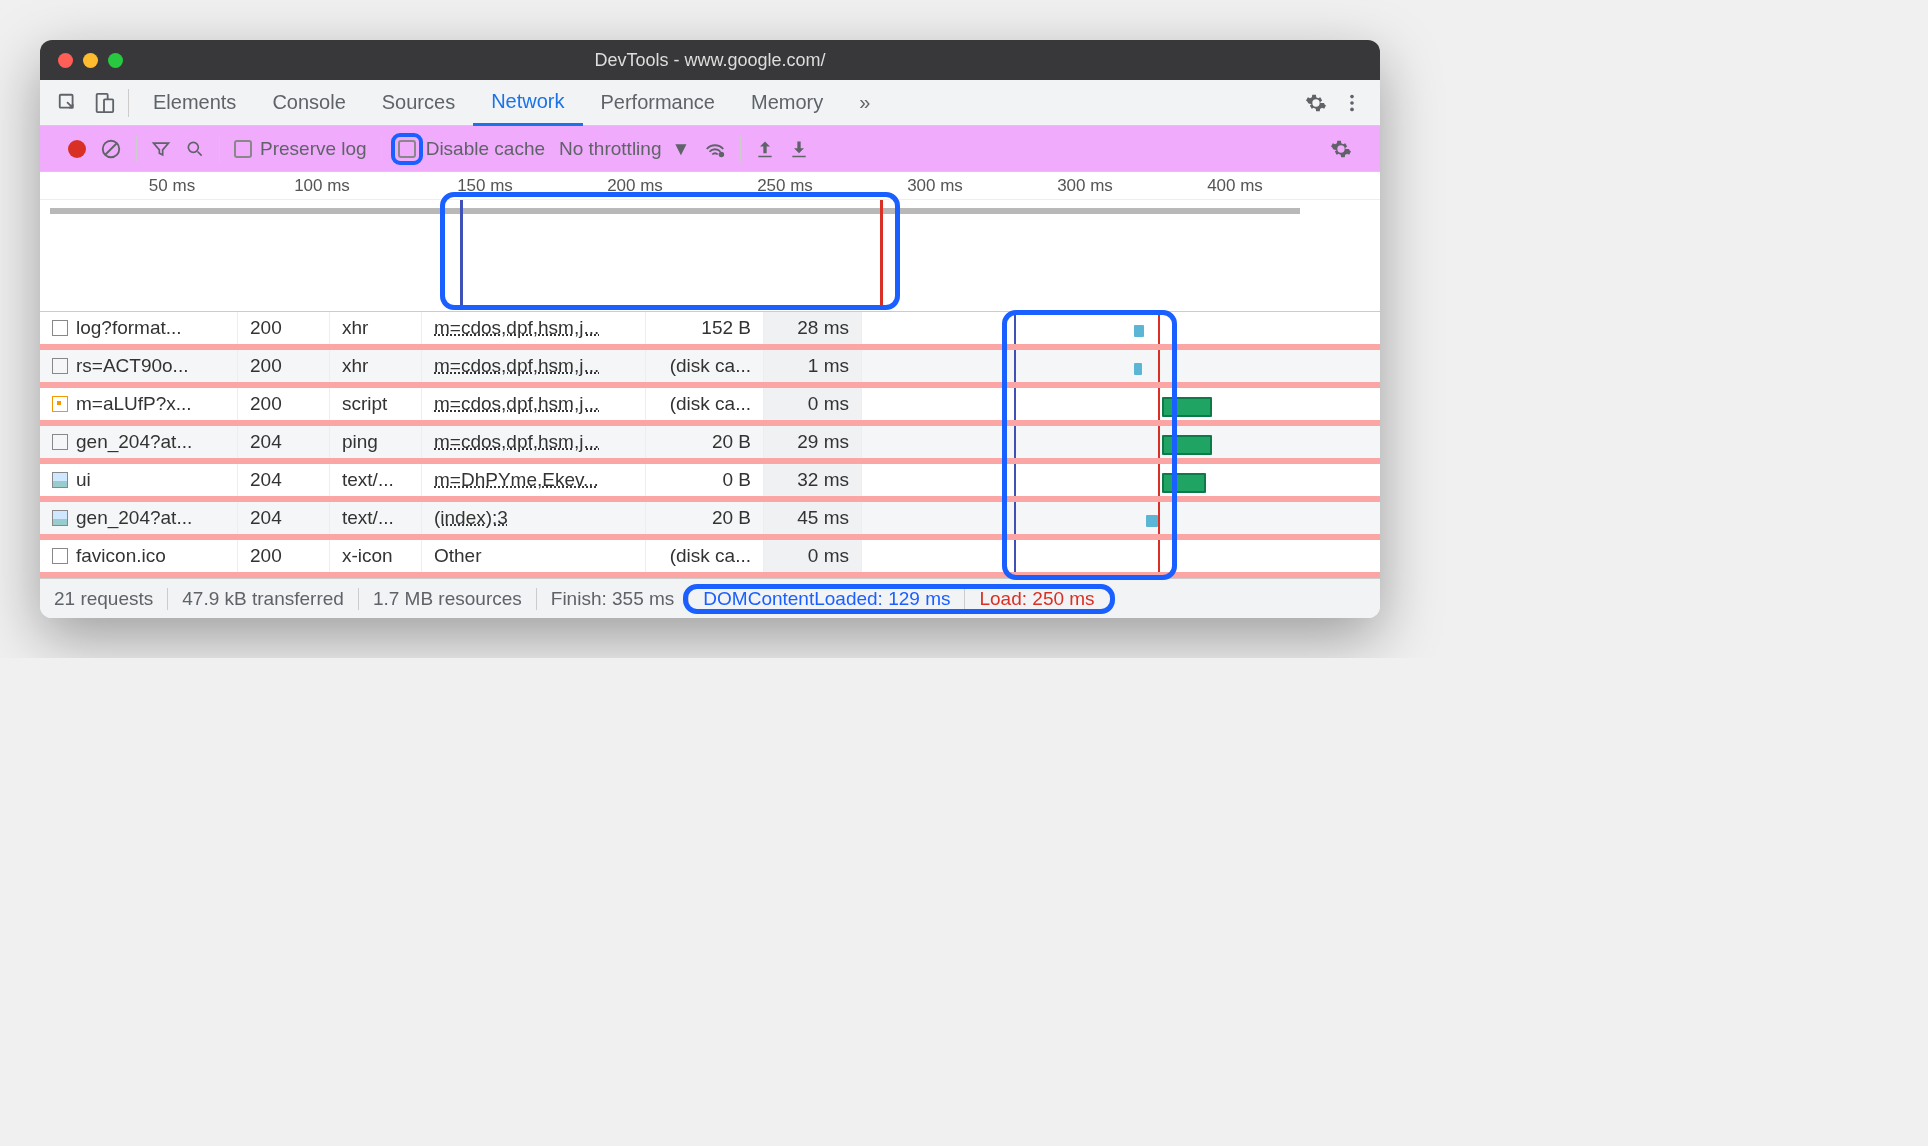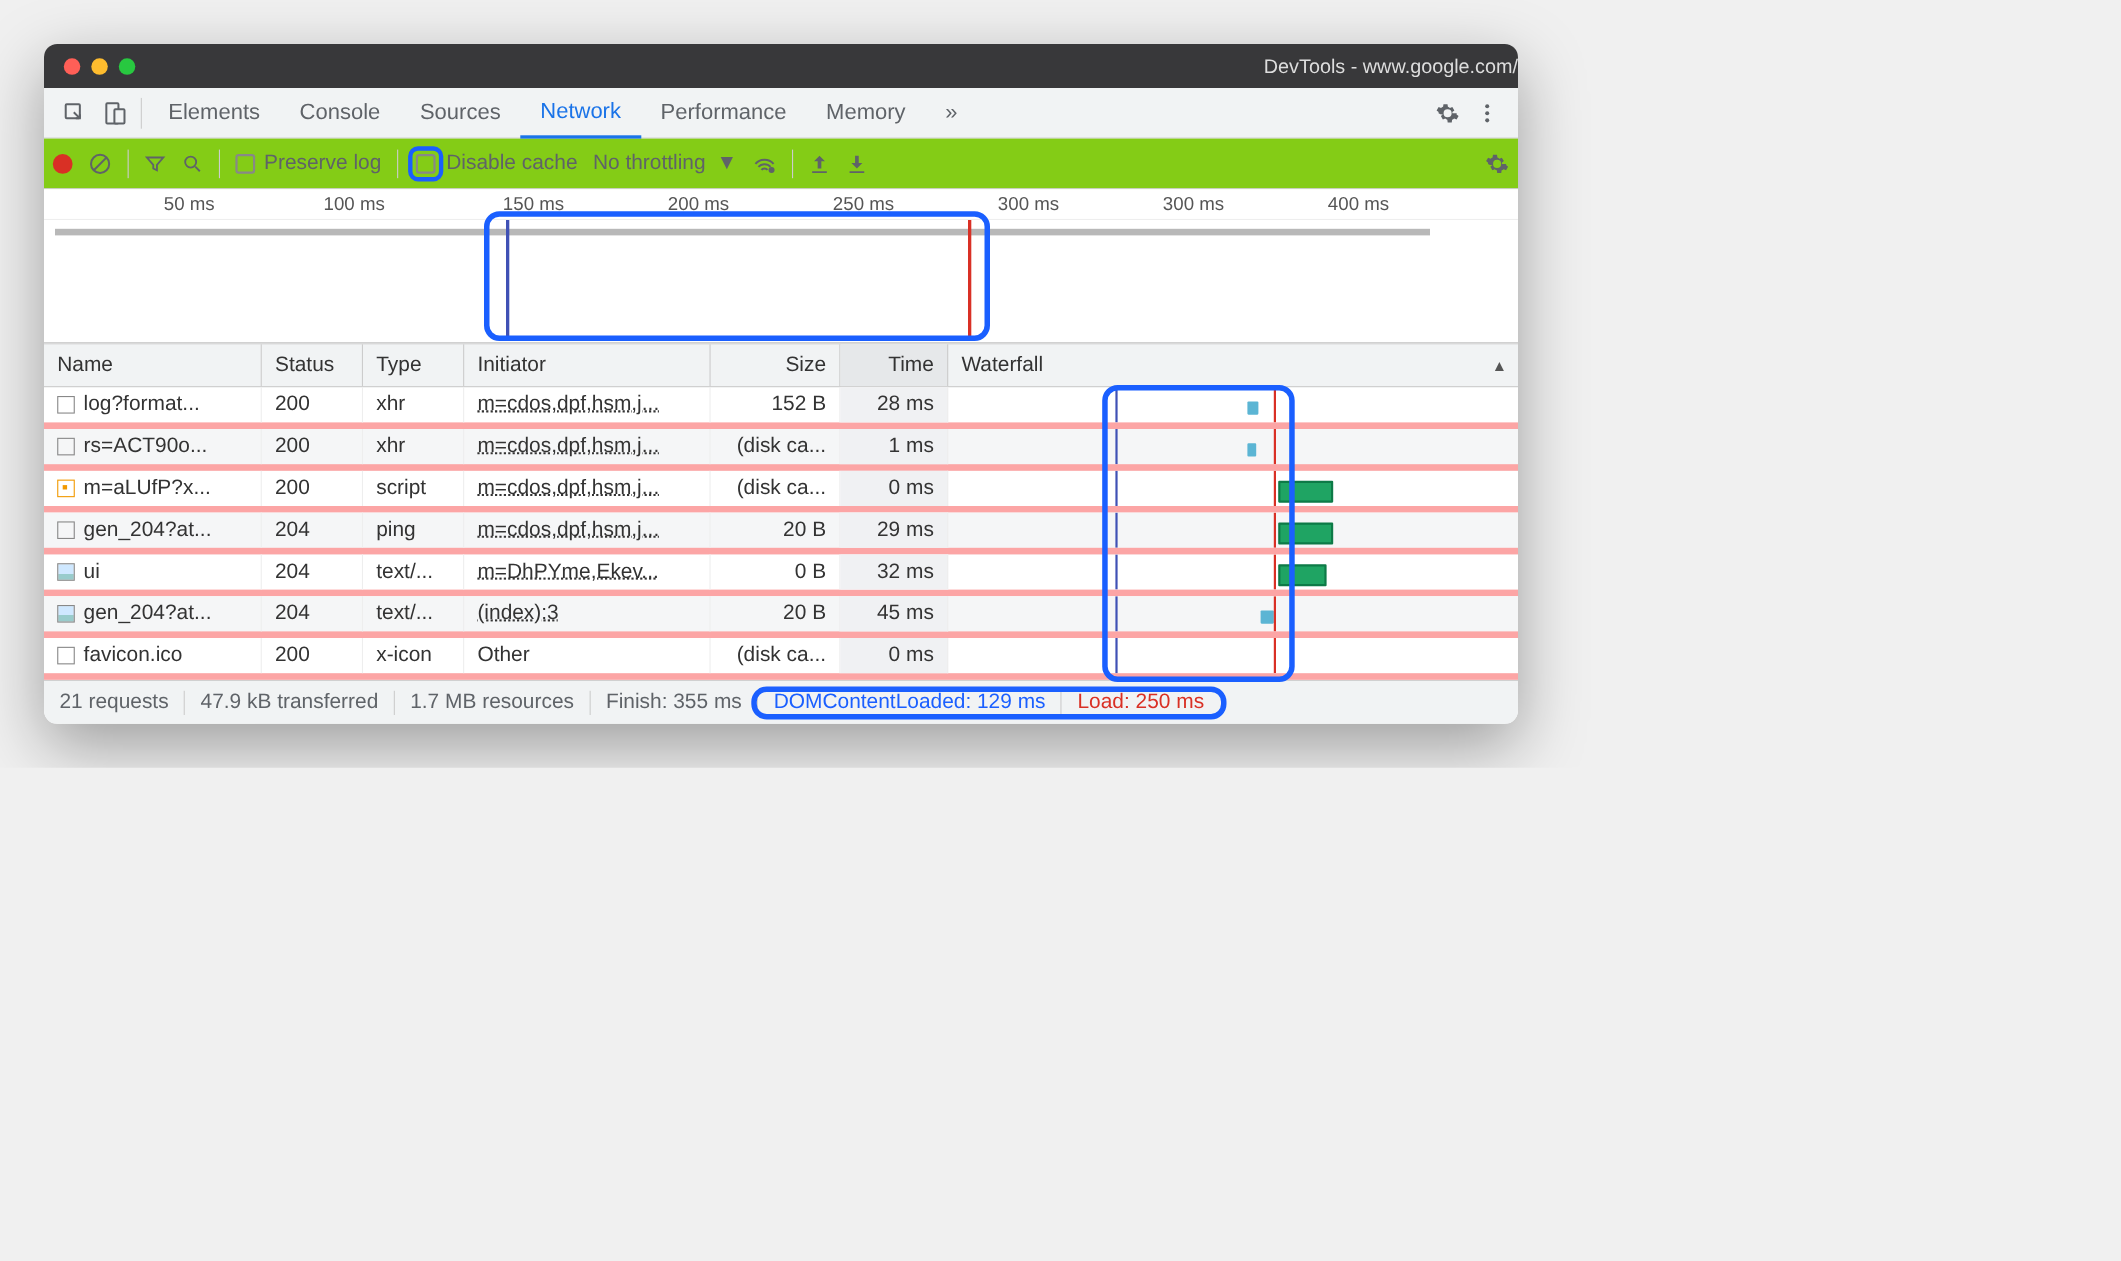--- a/index.html
+++ b/index.html
@@ -4,27 +4,27 @@
 <style>
 * { margin: 0; padding: 0; box-sizing: border-box; font-family: -apple-system, "Helvetica Neue", Arial, sans-serif; }
 body { background: #f0f0f0; padding: 40px; }
 .window { width: 1340px; background: #fff; border-radius: 12px; overflow: hidden; box-shadow: 0 20px 60px rgba(0,0,0,0.35); }
 .titlebar { background: #38383a; height: 40px; display: flex; align-items: center; position: relative; }
 .traffic { display: flex; gap: 10px; padding-left: 18px; }
 .dot { width: 15px; height: 15px; border-radius: 50%; }
 .dot.r { background: #ff5f57; }
 .dot.y { background: #febc2e; }
 .dot.g { background: #28c840; }
-.title { position: absolute; left: 0; right: 0; text-align: right; color: #ddd; font-size: 18px; font-weight: 500; }
+.title { position: absolute; left: 0; right: 0; text-align: center; color: #ddd; font-size: 18px; font-weight: 500; }
 .tabs { background: #f1f3f4; border-bottom: 1px solid #d0d0d0; display: flex; align-items: center; height: 46px; padding: 0 10px; }
 .tab-icon { width: 36px; display: flex; justify-content: center; color: #5f6368; cursor: pointer; }
 .tab-sep { width: 1px; height: 28px; background: #ccc; margin: 0 6px; }
 .tab { padding: 0 18px; color: #5f6368; font-size: 20px; height: 46px; display: flex; align-items: center; cursor: pointer; }
 .tab.active { color: #1a73e8; border-bottom: 3px solid #1a73e8; }
-.toolbar { background: #84cc16; border-bottom: 1px solid #d0d0d0; display: flex; align-items: center; height: 46px; padding: 0 8px; gap: 14px; }
+.toolbar { background: #f0abfc; border-bottom: 1px solid #d0d0d0; display: flex; align-items: center; height: 46px; padding: 0 28px; gap: 14px; }
 .tool-icon { color: #5f6368; cursor: pointer; display: flex; align-items: center; }
 .rec { width: 18px; height: 18px; background: #d93025; border-radius: 50%; }
 .tool-sep { width: 1px; height: 26px; background: #ccc; }
 .chk { display: flex; align-items: center; gap: 8px; color: #5f6368; font-size: 19px; }
 .chkbox { width: 18px; height: 18px; border: 2px solid #888; border-radius: 3px; }
 .highlight-cb { outline: 4px solid #1a5fff; outline-offset: 1px; border-radius: 4px; padding: 2px; }
 .sel { color: #5f6368; font-size: 19px; display: flex; align-items: center; gap: 10px; }
 .spacer { flex: 1; }
 .overview { height: 140px; border-bottom: 1px solid #ccc; position: relative; background: #fff; }
 .ticks { display: flex; height: 28px; border-bottom: 1px solid #eee; font-size: 17px; color: #555; position: relative; }
@@ -195,32 +195,20 @@
         <span class="tick" style="left: 1045px;">300 ms</span>
         <span class="tick" style="left: 1195px;">400 ms</span>
       </div>
     <div class="ov-bar"></div>
     <div class="ov-blue-line"></div>
     <div class="ov-red-line"></div>
     <div class="ov-highlight ov-hl-1"></div>
   </div>
 
   <div class="grid">
-    <div class="ghead">
-      <div class="gh c-name">Name</div>
-      <div class="gh c-status">Status</div>
-      <div class="gh c-type">Type</div>
-      <div class="gh c-init">Initiator</div>
-      <div class="gh c-size">Size</div>
-      <div class="gh c-time">Time</div>
-      <div class="gh c-wf">
-        <span>Waterfall</span>
-        <span class="sort-arrow">▲</span>
-      </div>
-    </div>
     <div id="grid-body" style="position:relative;">
         <div class="grow">
     <div class="gc c-name"><div class="fico"></div>log?format...</div>
     <div class="gc c-status">200</div>
     <div class="gc c-type">xhr</div>
     <div class="gc c-init">
             <span class="initlink">m=cdos,dpf,hsm,j...</span>
           </div>
     <div class="gc c-size">152 B</div>
     <div class="gc c-time" style="background:#f0f1f3;">28 ms</div>

